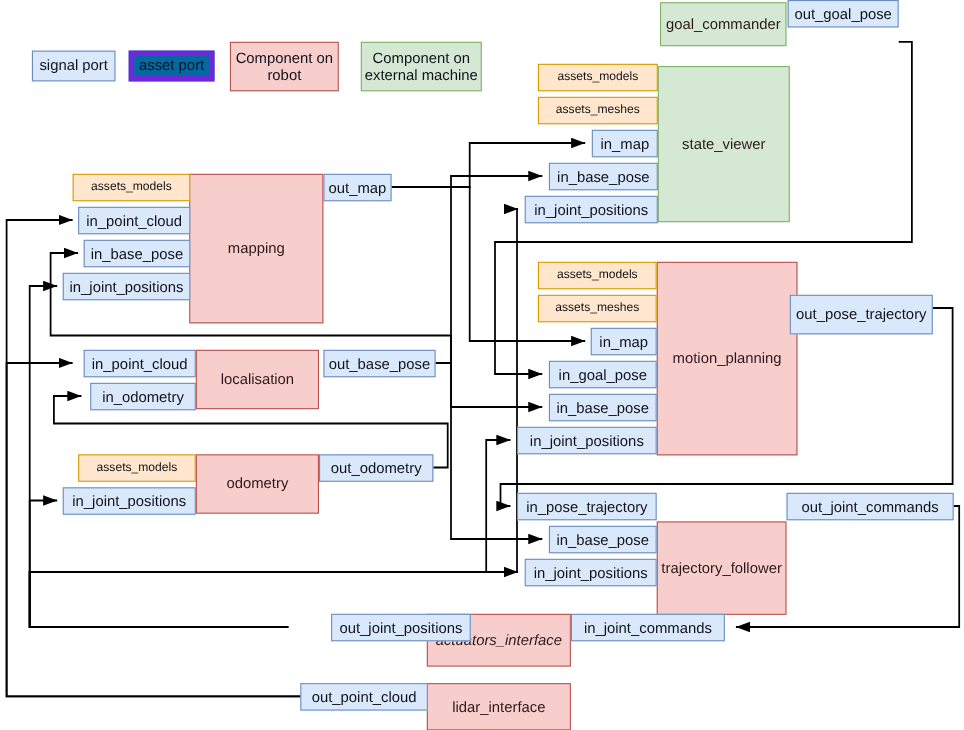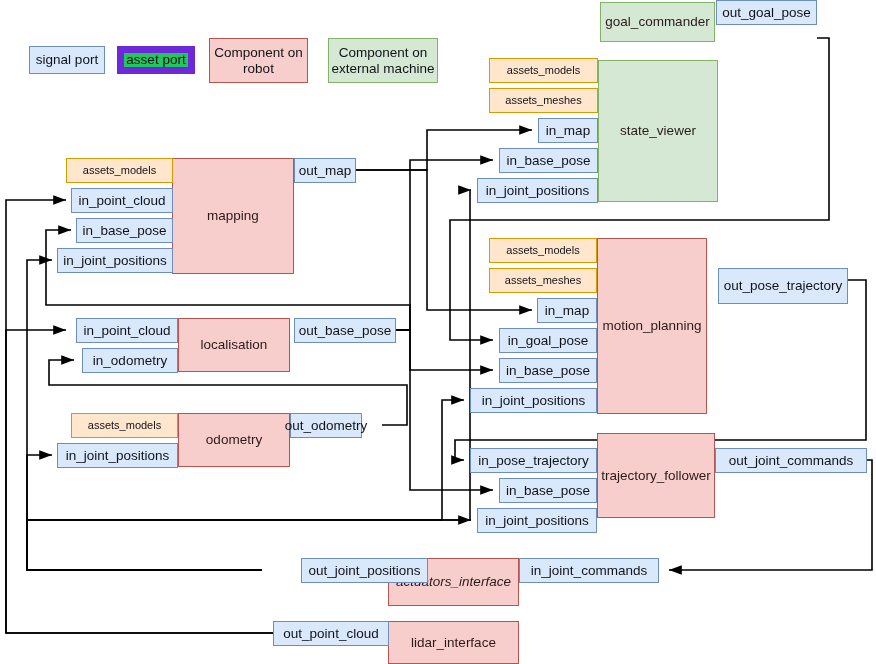--- a/index.html
+++ b/index.html
@@ -7,21 +7,21 @@
   #canvas{position:relative;width:876px;height:664px;overflow:hidden;background:#ffffff;}
   .wire{position:absolute;pointer-events:none;left:0;top:0;width:876px;height:664px;}
   .node{position:absolute;box-sizing:border-box;display:flex;align-items:center;justify-content:center;text-align:center;line-height:1.15;}
   .comp{font-size:13.5px;color:#2b1a1a;}
   .comp.robot{background:#f8cecc;border:1px solid #b85450;}
   .comp.external{background:#d5e8d4;border:1px solid #82b366;}
   .port{font-size:13.5px;color:#11131a;background:#dae8fc;border:1px solid #6c8ebf;}
   .asset{font-size:11px;color:#11131a;background:#ffe6cc;border:1px solid #d79b00;}
   .legend{font-size:13.5px;color:#11131a;}
   .legend.sig{background:#dae8fc;border:1px solid #6c8ebf;}
-  .legend.ast{background:#22c55e;border:7px solid #6d28d9;}
+  .legend.ast{background:#0369a1;border:5px solid #6d28d9;}
   .legend.rob{background:#f8cecc;border:1px solid #b85450;}
   .legend.ext{background:#d5e8d4;border:1px solid #82b366;}
 </style>
 </head>
 <body>
 
 <div id="canvas">
 
   <svg class="wire" viewBox="0 0 876 664">
     <defs>
@@ -101,21 +101,21 @@
   <div class="node port" style="left:538px;top:118px;width:60px;height:25px;">
     <span>in_map</span>
   </div>
   <div class="node port" style="left:499px;top:148px;width:99px;height:25px;">
     <span>in_base_pose</span>
   </div>
   <div class="node port" style="left:477px;top:178px;width:121px;height:25px;">
     <span>in_joint_positions</span>
   </div>
 
-  <div class="node comp robot" style="left:172px;top:158px;width:122px;height:116px;">
+  <div class="node comp robot" style="left:172px;top:158px;width:122px;height:136px;">
     <span>mapping</span>
   </div>
   <div class="node asset" style="left:66px;top:158px;width:107px;height:25px;">
     <span>assets_models</span>
   </div>
   <div class="node port" style="left:71px;top:188px;width:102px;height:25px;">
     <span>in_point_cloud</span>
   </div>
   <div class="node port" style="left:76px;top:218px;width:97px;height:25px;">
     <span>in_base_pose</span>
@@ -142,25 +142,25 @@
 
   <div class="node comp robot" style="left:178px;top:413px;width:112px;height:54px;">
     <span>odometry</span>
   </div>
   <div class="node asset" style="left:71px;top:413px;width:107px;height:25px;">
     <span>assets_models</span>
   </div>
   <div class="node port" style="left:57px;top:443px;width:121px;height:25px;">
     <span>in_joint_positions</span>
   </div>
-  <div class="node port" style="left:290px;top:413px;width:72px;height:25px;">
+  <div class="node port" style="left:290px;top:413px;width:104px;height:25px;">
     <span>out_odometry</span>
   </div>
 
-  <div class="node comp robot" style="left:597px;top:238px;width:110px;height:176px;">
+  <div class="node comp robot" style="left:597px;top:238px;width:128px;height:176px;">
     <span>motion_planning</span>
   </div>
   <div class="node asset" style="left:489px;top:238px;width:108px;height:25px;">
     <span>assets_models</span>
   </div>
   <div class="node asset" style="left:489px;top:268px;width:108px;height:25px;">
     <span>assets_meshes</span>
   </div>
   <div class="node port" style="left:537px;top:298px;width:60px;height:25px;">
     <span>in_map</span>
@@ -171,21 +171,21 @@
   <div class="node port" style="left:499px;top:358px;width:98px;height:25px;">
     <span>in_base_pose</span>
   </div>
   <div class="node port" style="left:470px;top:388px;width:127px;height:25px;">
     <span>in_joint_positions</span>
   </div>
   <div class="node port" style="left:718px;top:268px;width:130px;height:36px;">
     <span>out_pose_trajectory</span>
   </div>
 
-  <div class="node comp robot" style="left:597px;top:433px;width:118px;height:85px;">
+  <div class="node comp robot" style="left:597px;top:474px;width:118px;height:85px;">
     <span>trajectory_follower</span>
   </div>
   <div class="node port" style="left:470px;top:448px;width:127px;height:25px;">
     <span>in_pose_trajectory</span>
   </div>
   <div class="node port" style="left:499px;top:478px;width:98px;height:25px;">
     <span>in_base_pose</span>
   </div>
   <div class="node port" style="left:477px;top:508px;width:120px;height:25px;">
     <span>in_joint_positions</span>

